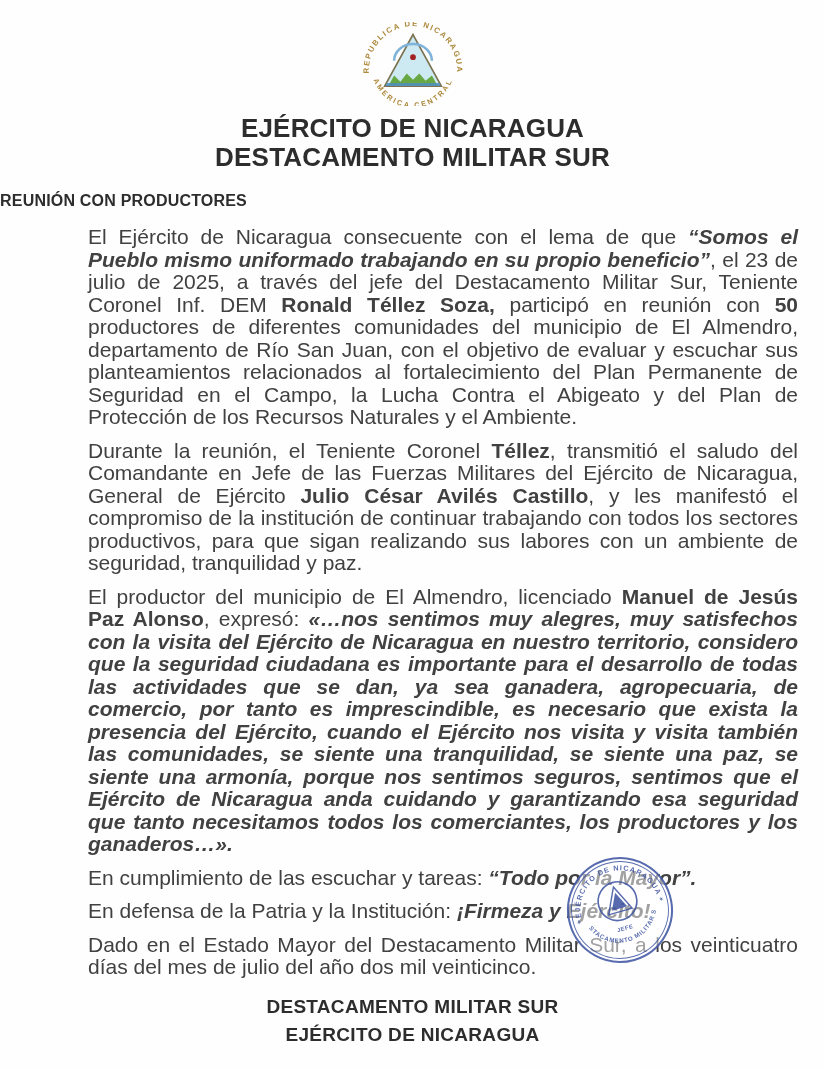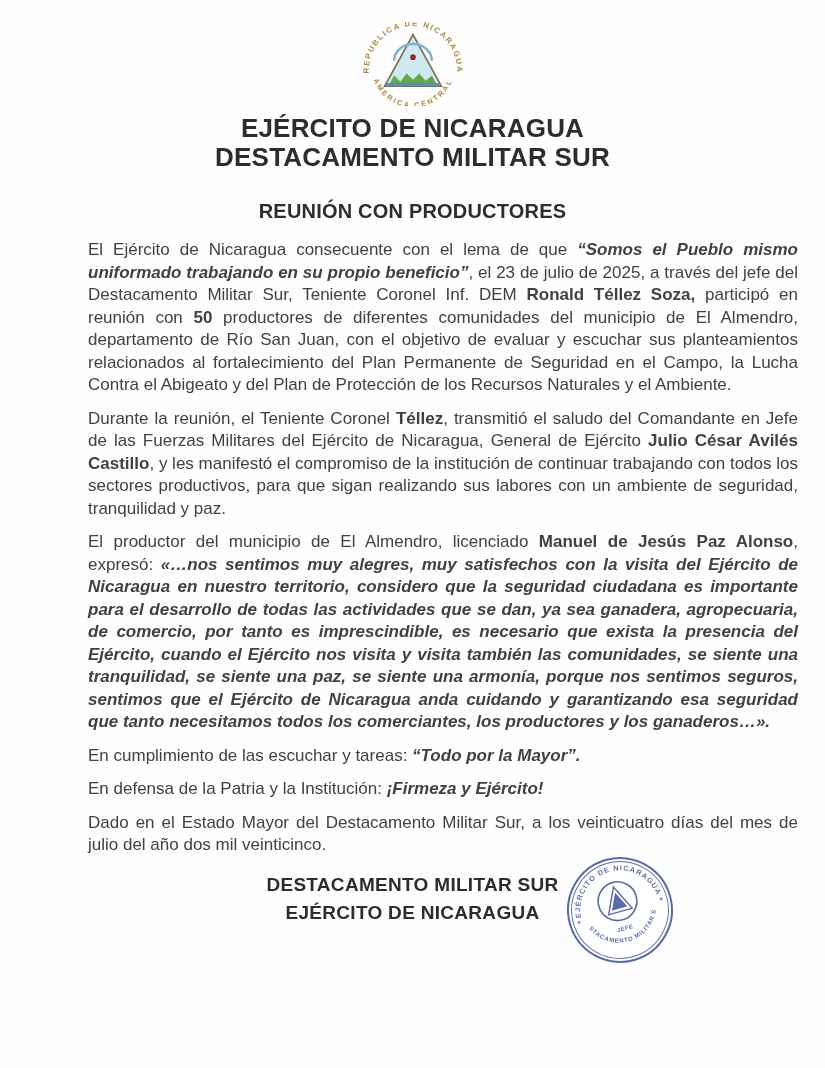--- a/index.html
+++ b/index.html
@@ -11,23 +11,23 @@
   .doc-title{
     margin:4px 0 0;text-align:center;font-size:26px;font-weight:700;
     line-height:29px;color:#2d2d2d;letter-spacing:.2px;
   }
   .nota-wrap{margin-top:15px;text-align:center;}
   .nota{
     display:inline-block;font-size:20px;font-weight:700;color:#2d2d2d;
     text-decoration:underline;text-decoration-thickness:2px;text-underline-offset:3px;
     letter-spacing:.2px;
   }
-  .subject{margin-top:28px;text-align:center;font-size:20px;font-weight:700;color:#2d2d2d;letter-spacing:.2px;}
+  .subject{margin-top:20px;text-align:left;font-size:16px;font-weight:700;color:#2d2d2d;letter-spacing:.2px;}
   .body-block{
-    margin:16px 27px 0 88px;font-size:17px;line-height:22.5px;
+    margin:16px 27px 0 88px;font-size:21px;line-height:22.5px;
     color:#414141;text-align:justify;
   }
   .body-block p{margin:0 0 11px;}
   .run-normal{font-weight:400;font-style:normal;}
   .run-bold{font-weight:700;}
   .run-bolditalic{font-weight:700;font-style:italic;}
   .sig-block{
     text-align:center;font-size:19px;font-weight:700;line-height:28px;
     color:#2d2d2d;margin-top:14px;letter-spacing:.3px;
   }

